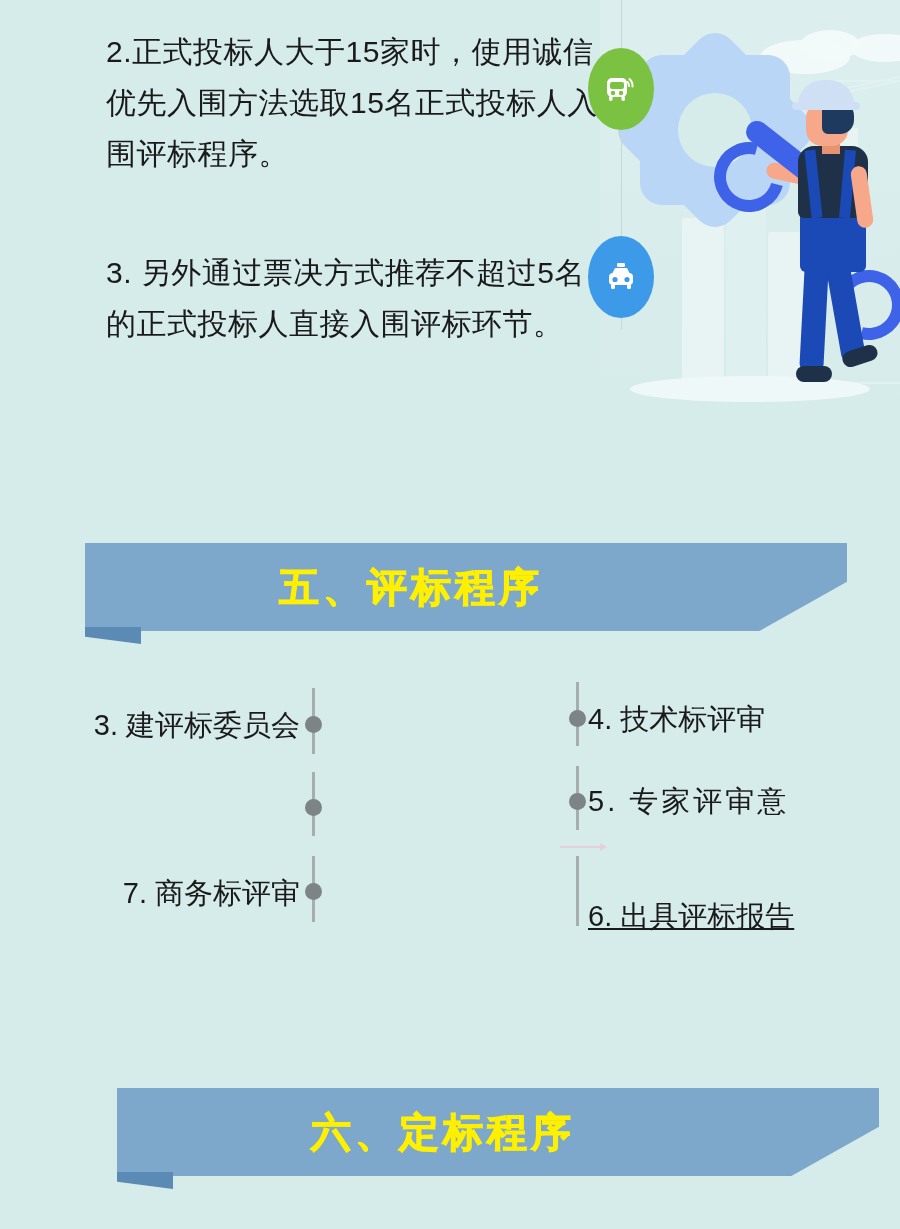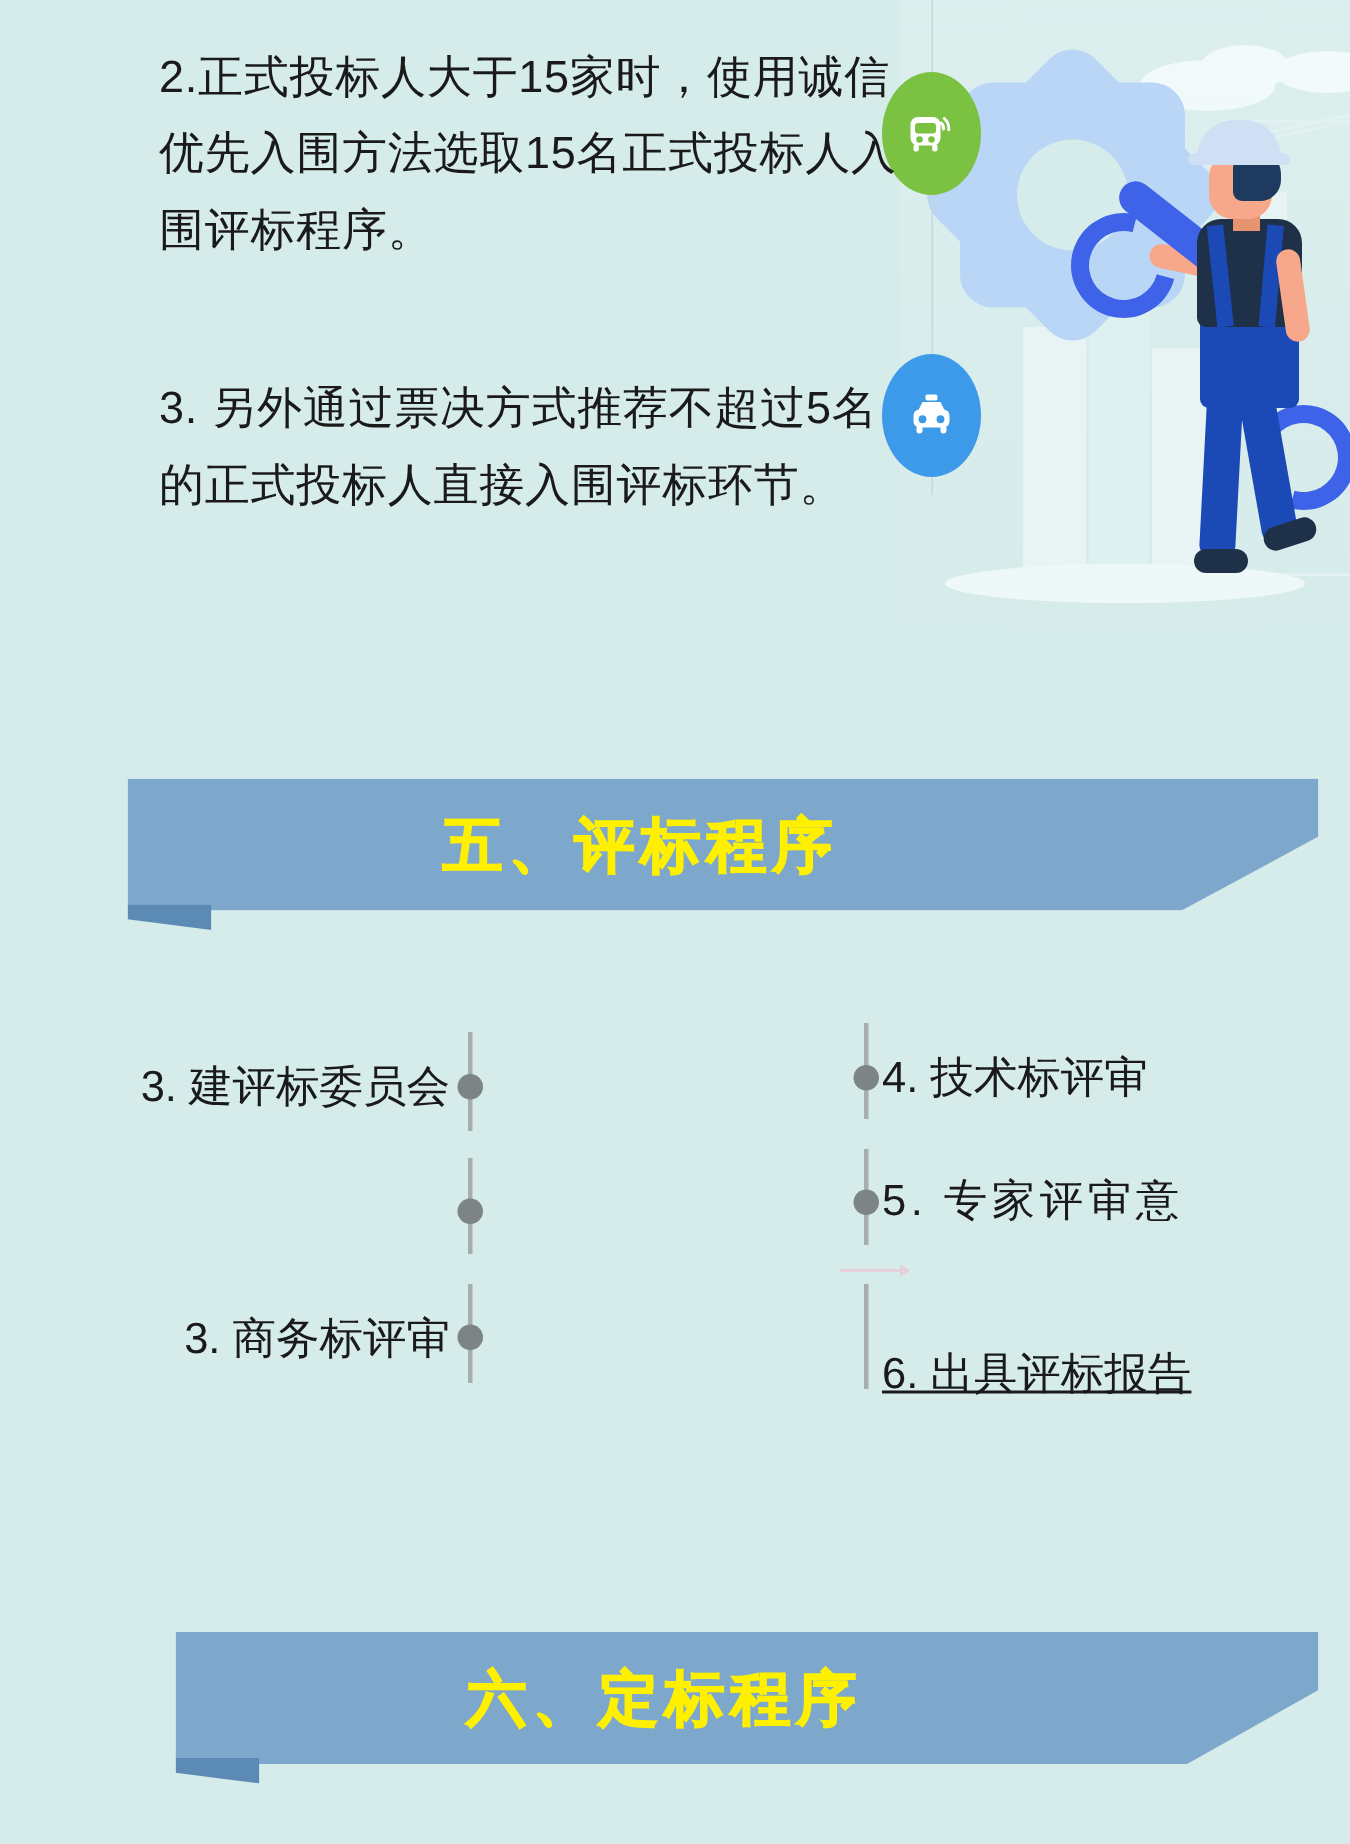--- a/index.html
+++ b/index.html
@@ -66,21 +66,21 @@
     position:absolute;left:0;top:84px;width:56px;height:17px;background:#5b8ab5;
     clip-path:polygon(0 0, 100% 0, 100% 100%, 0 58%);
   }
   .ribbon .label{
     position:absolute;left:0;top:0;width:100%;height:88px;
     display:flex;align-items:center;justify-content:center;
     color:#fff000;font-size:40px;font-weight:bold;letter-spacing:4px;
     padding-right:110px;box-sizing:border-box;
     -webkit-text-stroke:1px #fff000;
   }
-  .ribbon.r1{top:519px;padding-left:32px;}
+  .ribbon.r1{top:543px;}
   .ribbon.r2{top:1088px;margin-left:32px;}
 
   
   .plist{position:absolute;left:0;top:660px;width:900px;height:330px;}
   .p-item{position:absolute;color:#1a1a1a;font-size:29px;line-height:42px;}
   .p-left{text-align:right;width:230px;left:70px;}
   .p-right{text-align:left;width:260px;left:588px;}
   .li1{top:44px;}
   .li2{top:127px;}
   .li3{top:212px;}
@@ -177,21 +177,21 @@
 
   <div class="ribbon r1">
     <div class="body"></div>
     <div class="fold"></div>
     <div class="label">五、评标程序</div>
   </div>
 
   <div class="plist">
 
     <div class="p-item p-left li1">3. 建评标委员会</div>
-    <div class="p-item p-left li3">3. 商务标评审</div>
+    <div class="p-item p-left li3">7. 商务标评审</div>
 
     <div class="p-item p-right ri1">4. 技术标评审</div>
     <div class="p-item p-right ri2">5. 专家评审意</div>
     <div class="p-item p-right ri3">6. 出具评标报告</div>
 
     <div class="conn" style="left:312px;top:28px;height:66px;"></div>
     <div class="conn" style="left:312px;top:112px;height:64px;"></div>
     <div class="conn" style="left:312px;top:196px;height:66px;"></div>
     <div class="cdot" style="left:305px;top:56px;"></div>
     <div class="cdot" style="left:305px;top:139px;"></div>

